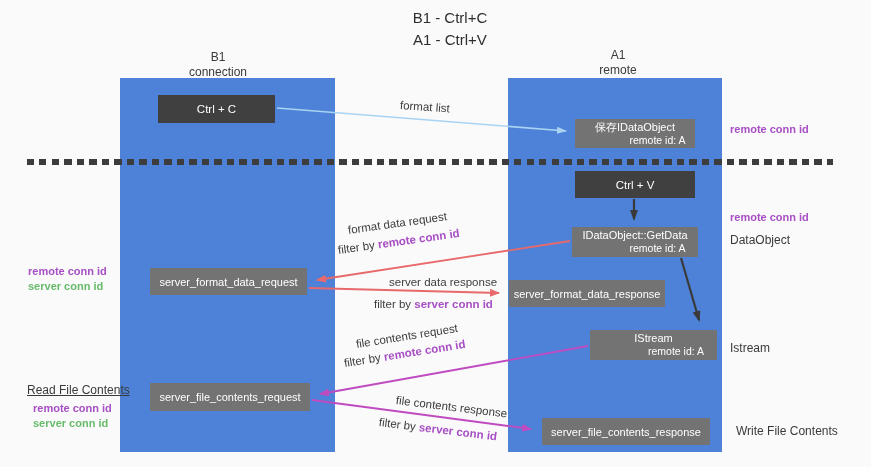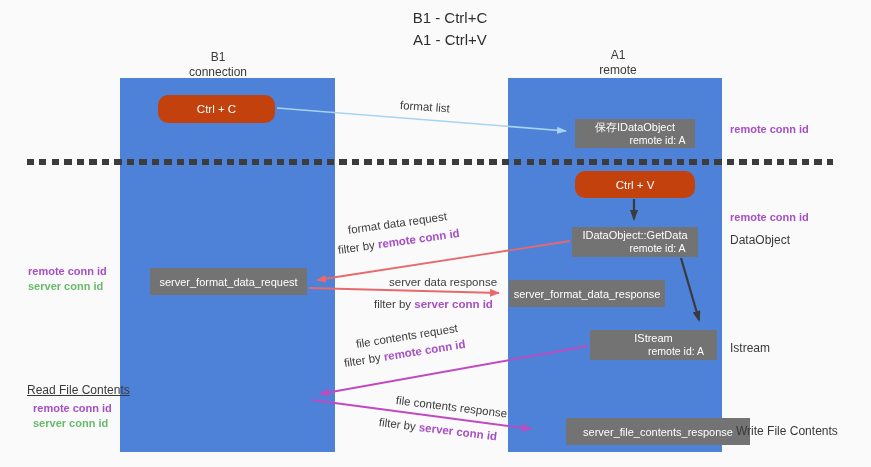--- a/index.html
+++ b/index.html
@@ -4,21 +4,21 @@
 <style>
   * { box-sizing: border-box; margin: 0; padding: 0; }
   body { font-family: "Liberation Sans", sans-serif; background: #fafafa; }
   #canvas { position: relative; width: 871px; height: 467px; background: #fafafa; overflow: hidden; }
   .abs { position: absolute; }
   .title { width: 170px; text-align: center; font-size: 15px; line-height: 22px; color: #2e2e2e; }
   .lane { background: #4d82d8; }
   .lane-header { width: 140px; text-align: center; font-size: 12px; line-height: 15px; color: #3a3a3a; }
   .node { display: flex; flex-direction: column; align-items: center; justify-content: center;
           color: #fff; text-align: center; }
-  .node.green { background: #c2410c; font-size: 11.5px; border-radius: 10px; }
+  .node.green { background: #404040; font-size: 11.5px; }
   .node.orange { background: #737373; font-size: 11px; }
   .node .l2 { font-size: 10.5px; padding-left: 45px; }
   .two-line { font-size: 10.5px; line-height: 13px; }
   .edge-label { font-size: 11.5px; color: #3d3d3d; white-space: nowrap; transform-origin: left center; }
   .purple { color: #a74fc4; font-weight: 700; }
   .greenlbl { color: #67bb6b; font-weight: 700; }
   .side-label { font-size: 12px; color: #3a3a3a; white-space: nowrap; }
   .side-small { font-size: 11px; font-weight: 700; white-space: nowrap; }
   .dashes { height: 6px; background: repeating-linear-gradient(to right, #3c3c3c 0 7px, transparent 7px 12.5px); }
   svg.overlay { position: absolute; left: 0; top: 0; pointer-events: none; }
@@ -95,22 +95,25 @@
 
   <div class="abs node orange" style="left:150px; top:268px; width:157px; height:27px;">
     <div>server_format_data_request</div>
   </div>
 
   <div class="abs node orange two-line" style="left:590px; top:330px; width:127px; height:30px;">
     <div>IStream</div>
     <div class="l2">remote id: A</div>
   </div>
 
+  <div class="abs node orange" style="left:150px; top:383px; width:160px; height:28px;">
+    <div>server_file_contents_request</div>
+  </div>
 
-  <div class="abs node orange" style="left:566px; top:418px; width:184px; height:27px;">
+  <div class="abs node orange" style="left:542px; top:418px; width:168px; height:27px;">
     <div>server_file_contents_response</div>
   </div>
 
   <div class="abs edge-label" style="left:400px; top:99px; transform:rotate(4deg);">format list</div>
 
   <div class="abs edge-label" style="left:348px; top:224px; transform:rotate(-8deg);">format data request</div>
   <div class="abs edge-label" style="left:338px; top:244px; transform:rotate(-8deg);">
     <span>filter by</span>
     <span class="purple">remote conn id</span>
   </div>

